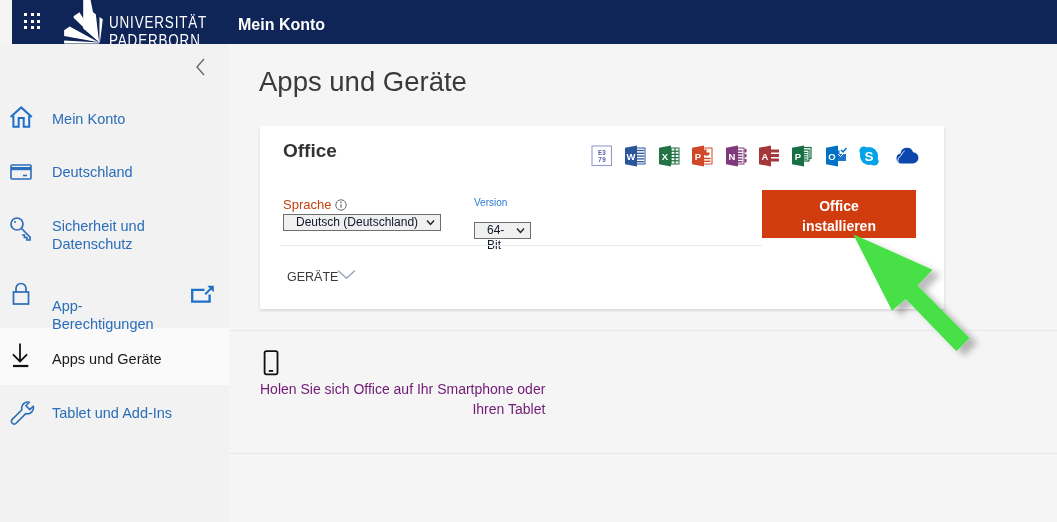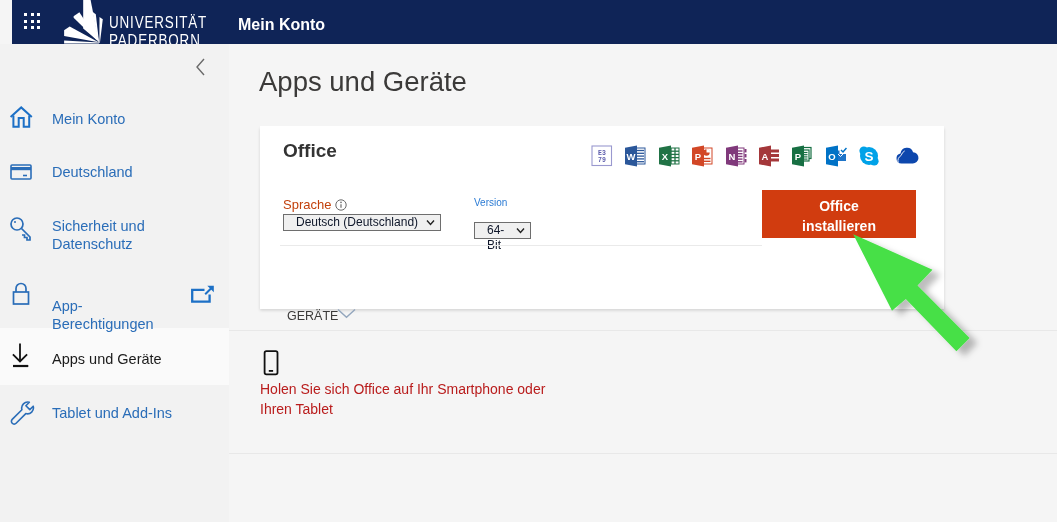--- a/index.html
+++ b/index.html
@@ -31,27 +31,27 @@
   #iconrow { position:absolute; left:331px; top:19px; height:22px; }
   .appicon { position:absolute; top:0; }
   #sprache-lbl { position:absolute; left:23px; top:71px; font-size:13px; color:#c2410c; }
   #version-lbl { position:absolute; left:214px; top:71px; font-size:10px; color:#2b7bd4; }
   .sel { position:absolute; background:#f0f0f0; border:1px solid #6e6e6e; font-size:12px; color:#0f172a; line-height:15px; padding:0 12px; }
   .sel .sc { position:absolute; right:5px; top:4px; }
   #sel1 { left:23px; top:88px; width:158px; height:17px; }
   #sel2 { left:214px; top:96px; width:57px; height:17px; }
   #installbtn { position:absolute; left:502px; top:64px; width:154px; height:48px; background:#d13c0f; color:#fff; font-size:14px; font-weight:bold; text-align:center; line-height:20px; padding-top:6px; }
   #card-hr { position:absolute; left:20px; top:119px; width:482px; height:1px; background:#eaeaea; }
-  #geraete { position:absolute; left:27px; top:144px; font-size:12.5px; color:#3b3a39; letter-spacing:0px;margin-top:39px; }
+  #geraete { position:absolute; left:27px; top:144px; font-size:12.5px; color:#3b3a39; letter-spacing:0px; }
   #geraete svg { position:absolute; left:50px; top:-1px; }
 
   .divline { position:absolute; left:229px; width:828px; height:1px; background:#e8e8e8; }
 
   #phone-sec { position:absolute; left:259px; top:347px; }
-  #holen { position:absolute; left:260px; top:379px; font-size:14px; color:#b91c1c; line-height:20px; }
+  #holen { position:absolute; left:260px; top:379px; font-size:14px; color:#701a75; line-height:20px;text-align:right; }
   #oslinks { position:absolute; left:260px; top:423px; font-size:13px; color:#262626; }
   #oslinks .pipe { color:#8a8a8a; padding:0 9px; }
 
   #greenarrow { position:absolute; left:840px; top:225px; pointer-events:none; }
 </style>
 </head>
 <body>
 <div id="page">
 
   <div id="topbar">

